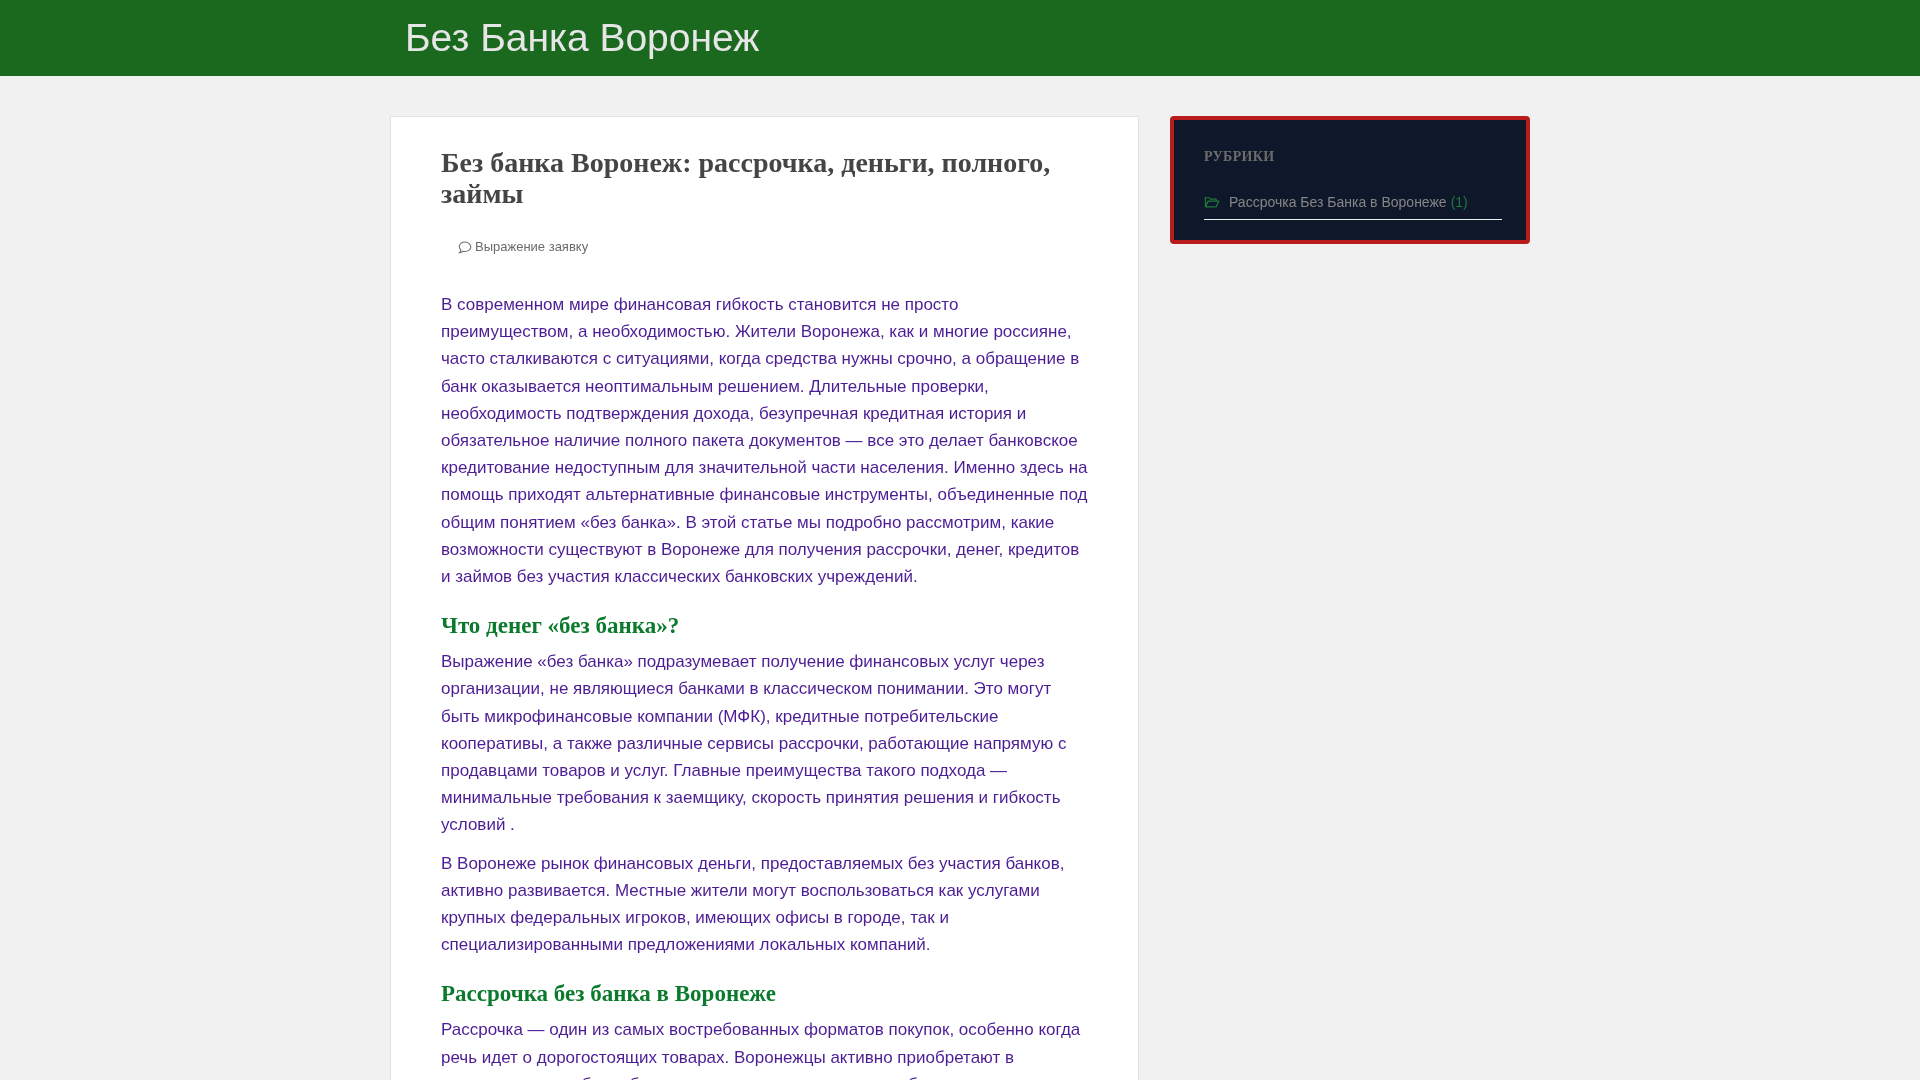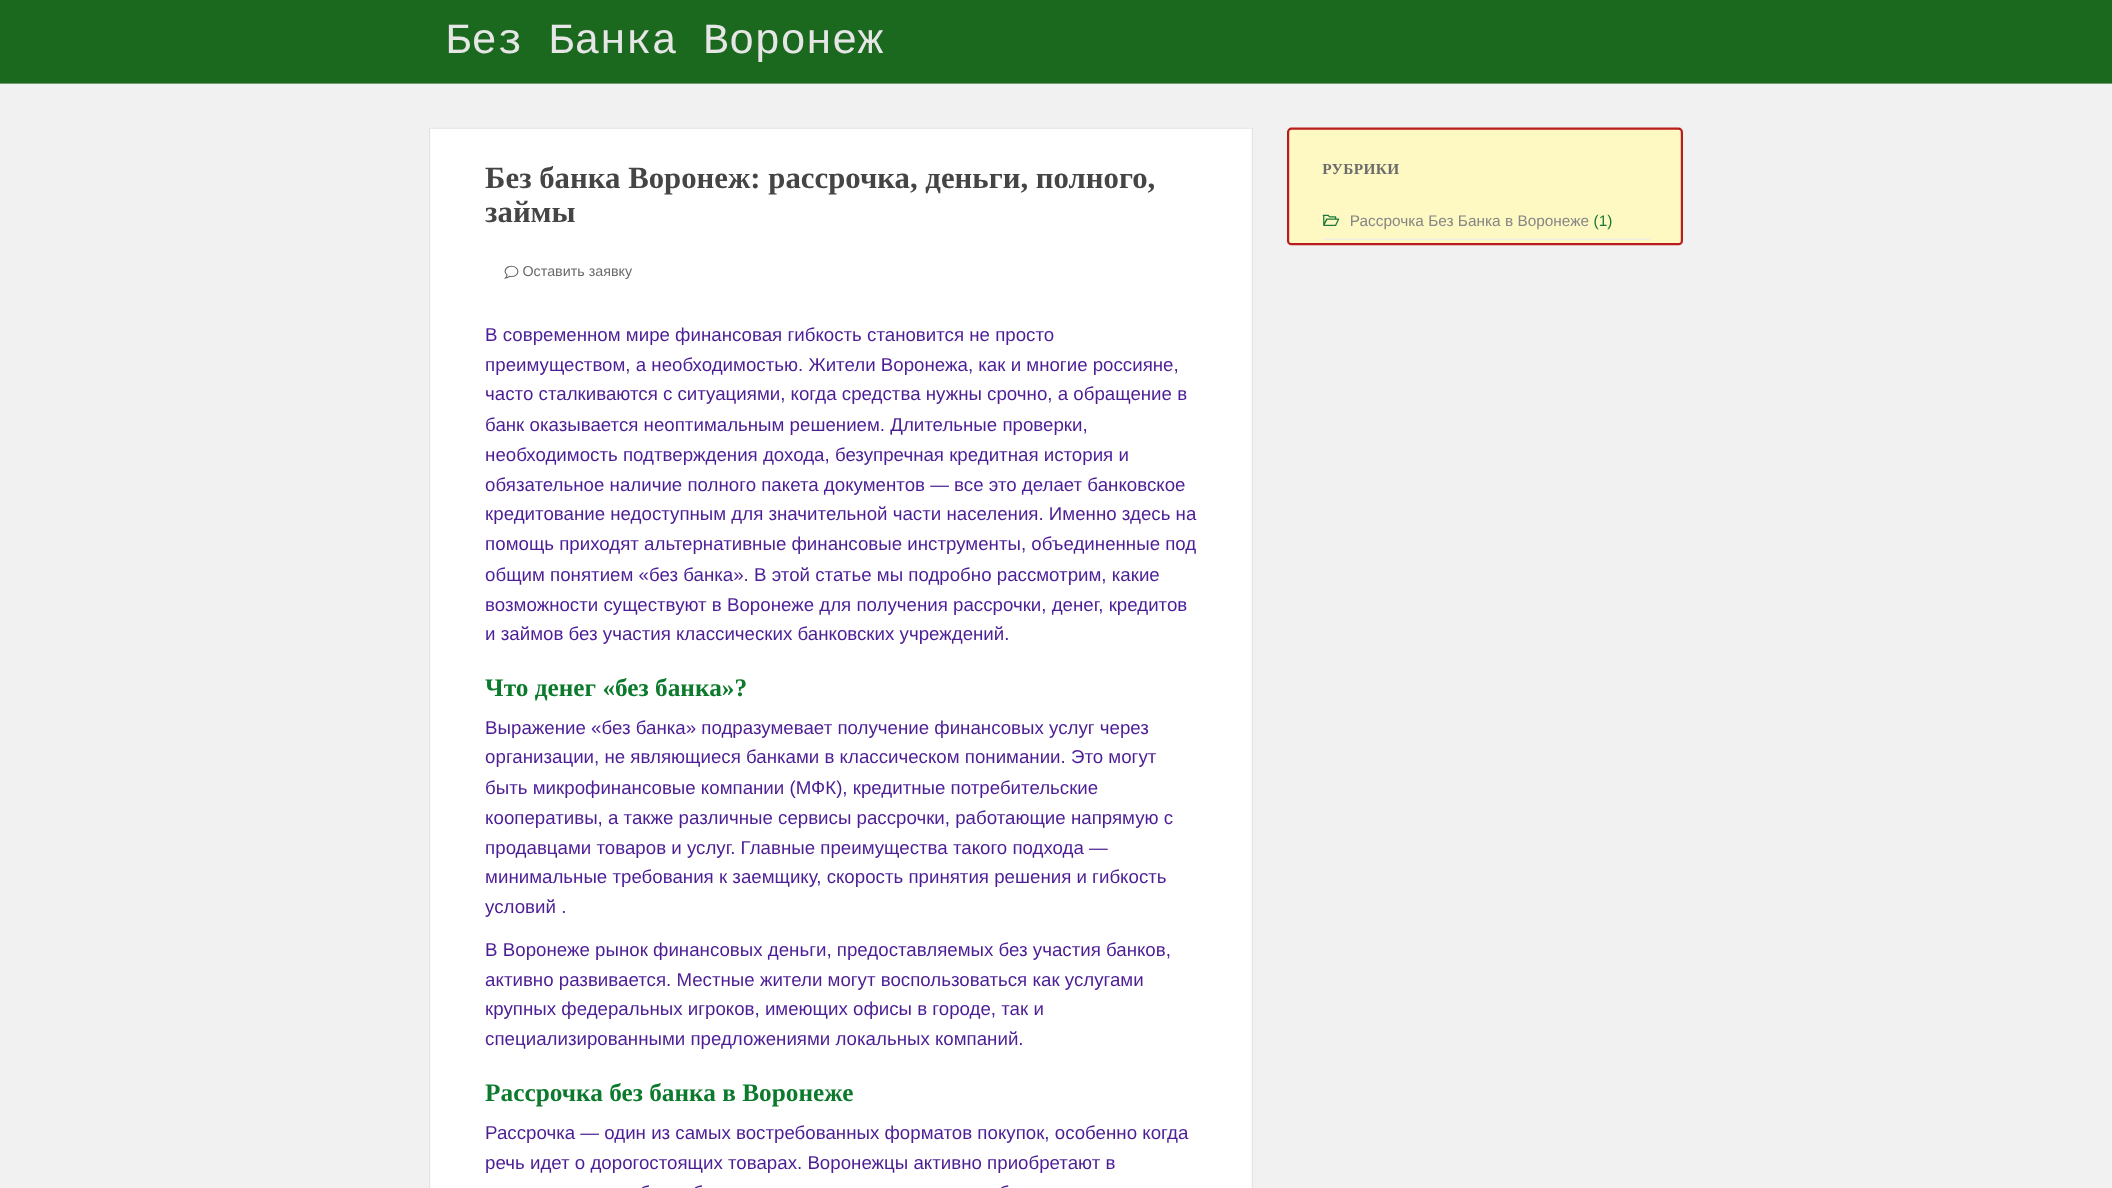--- a/index.html
+++ b/index.html
@@ -11,21 +11,21 @@
     }
     .site-header {
       height: 76px;
       background: #1b681f;
       position: relative;
     }
     .site-title {
       position: absolute;
       left: 405px;
       top: 14px;
-      font-family: Liberation Mono, monospace;
+      font-family: Liberation Sans, sans-serif;
       font-size: 39px;
       color: #e6e6e6;
       font-weight: normal;
       letter-spacing: 0px;
       line-height: 48px;
     }
     .main-card {
       position: absolute;
       left: 390px;
       top: 116px;
@@ -73,23 +73,23 @@
       line-height: 28px;
       color: #0c7a2c;
       margin-top: 22px;
       margin-bottom: 8px;
     }
     .sidebar-widget {
       position: absolute;
       left: 1170px;
       top: 116px;
       width: 360px;
-      height: 107px;
-      background: #fef9c3;
-      border: 2px solid #b91c1c;
+      height: 128px;
+      background: #0f172a;
+      border: 4px solid #b91c1c;
       border-radius: 4px;
     }
     .widget-title {
       position: absolute;
       left: 30px;
       top: 29px;
       font-family: "Liberation Serif", serif;
       font-weight: bold;
       font-size: 14px;
       color: #6c6c6c;
@@ -121,21 +121,21 @@
   <a class="site-title">Без Банка Воронеж</a>
 </header>
 
 <main class="main-card">
   <article class="content">
     <h1 class="entry-title">Без банка Воронеж: рассрочка, деньги, полного, займы</h1>
     <div class="entry-meta">
       <svg viewBox="0 0 16 15">
         <path d="M8 1.2C4.2 1.2 1.3 3.5 1.3 6.4c0 1.5.8 2.8 2 3.8-.2 1.3-.8 2.6-1.6 3.3 1.7-.1 3.2-.8 4.2-1.7.7.2 1.4.2 2.1.2 3.8 0 6.7-2.3 6.7-5.2S11.8 1.2 8 1.2z" fill="none" stroke="#6a6a6a" stroke-width="1.2"></path>
       </svg>
-      <a>Оставить заявку</a>
+      <a>Выражение заявку</a>
     </div>
     <div class="entry-body">
       <p>В современном мире финансовая гибкость становится не просто преимуществом, а необходимостью. Жители Воронежа, как и многие россияне, часто сталкиваются с ситуациями, когда средства нужны срочно, а обращение в банк оказывается неоптимальным решением. Длительные проверки, необходимость подтверждения дохода, безупречная кредитная история и обязательное наличие полного пакета документов — все это делает банковское кредитование недоступным для значительной части населения. Именно здесь на помощь приходят альтернативные финансовые инструменты, объединенные под общим понятием «без банка». В этой статье мы подробно рассмотрим, какие возможности существуют в Воронеже для получения рассрочки, денег, кредитов и займов без участия классических банковских учреждений.</p>
       <h2>Что денег «без банка»?</h2>
       <p>Выражение «без банка» подразумевает получение финансовых услуг через организации, не являющиеся банками в классическом понимании. Это могут быть микрофинансовые компании (МФК), кредитные потребительские кооперативы, а также различные сервисы рассрочки, работающие напрямую с продавцами товаров и услуг. Главные преимущества такого подхода — минимальные требования к заемщику, скорость принятия решения и гибкость условий .</p>
       <p>В Воронеже рынок финансовых деньги, предоставляемых без участия банков, активно развивается. Местные жители могут воспользоваться как услугами крупных федеральных игроков, имеющих офисы в городе, так и специализированными предложениями локальных компаний.</p>
       <h2>Рассрочка без банка в Воронеже</h2>
       <p>Рассрочка — один из самых востребованных форматов покупок, особенно когда речь идет о дорогостоящих товарах. Воронежцы активно приобретают в рассрочку автомобили, бытовую технику, электронику и мебель, причем все</p>
     </div>
   </article>

